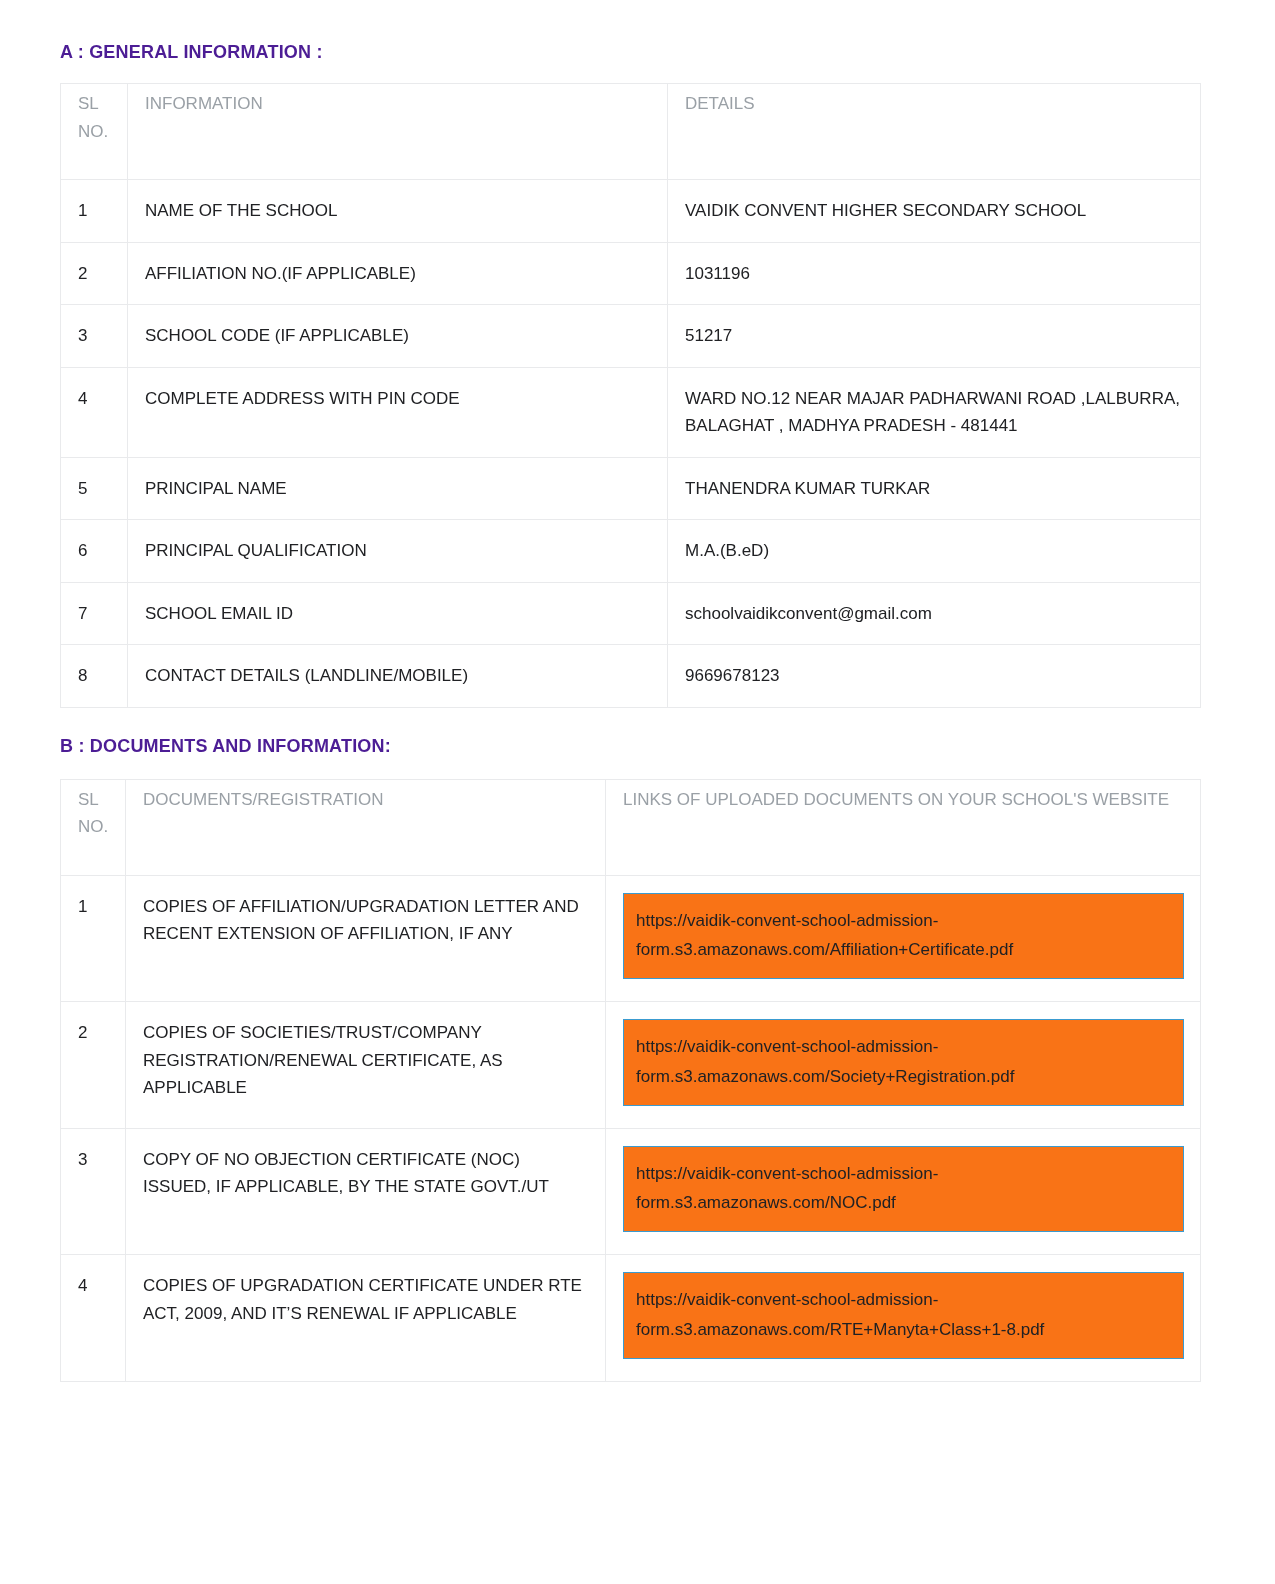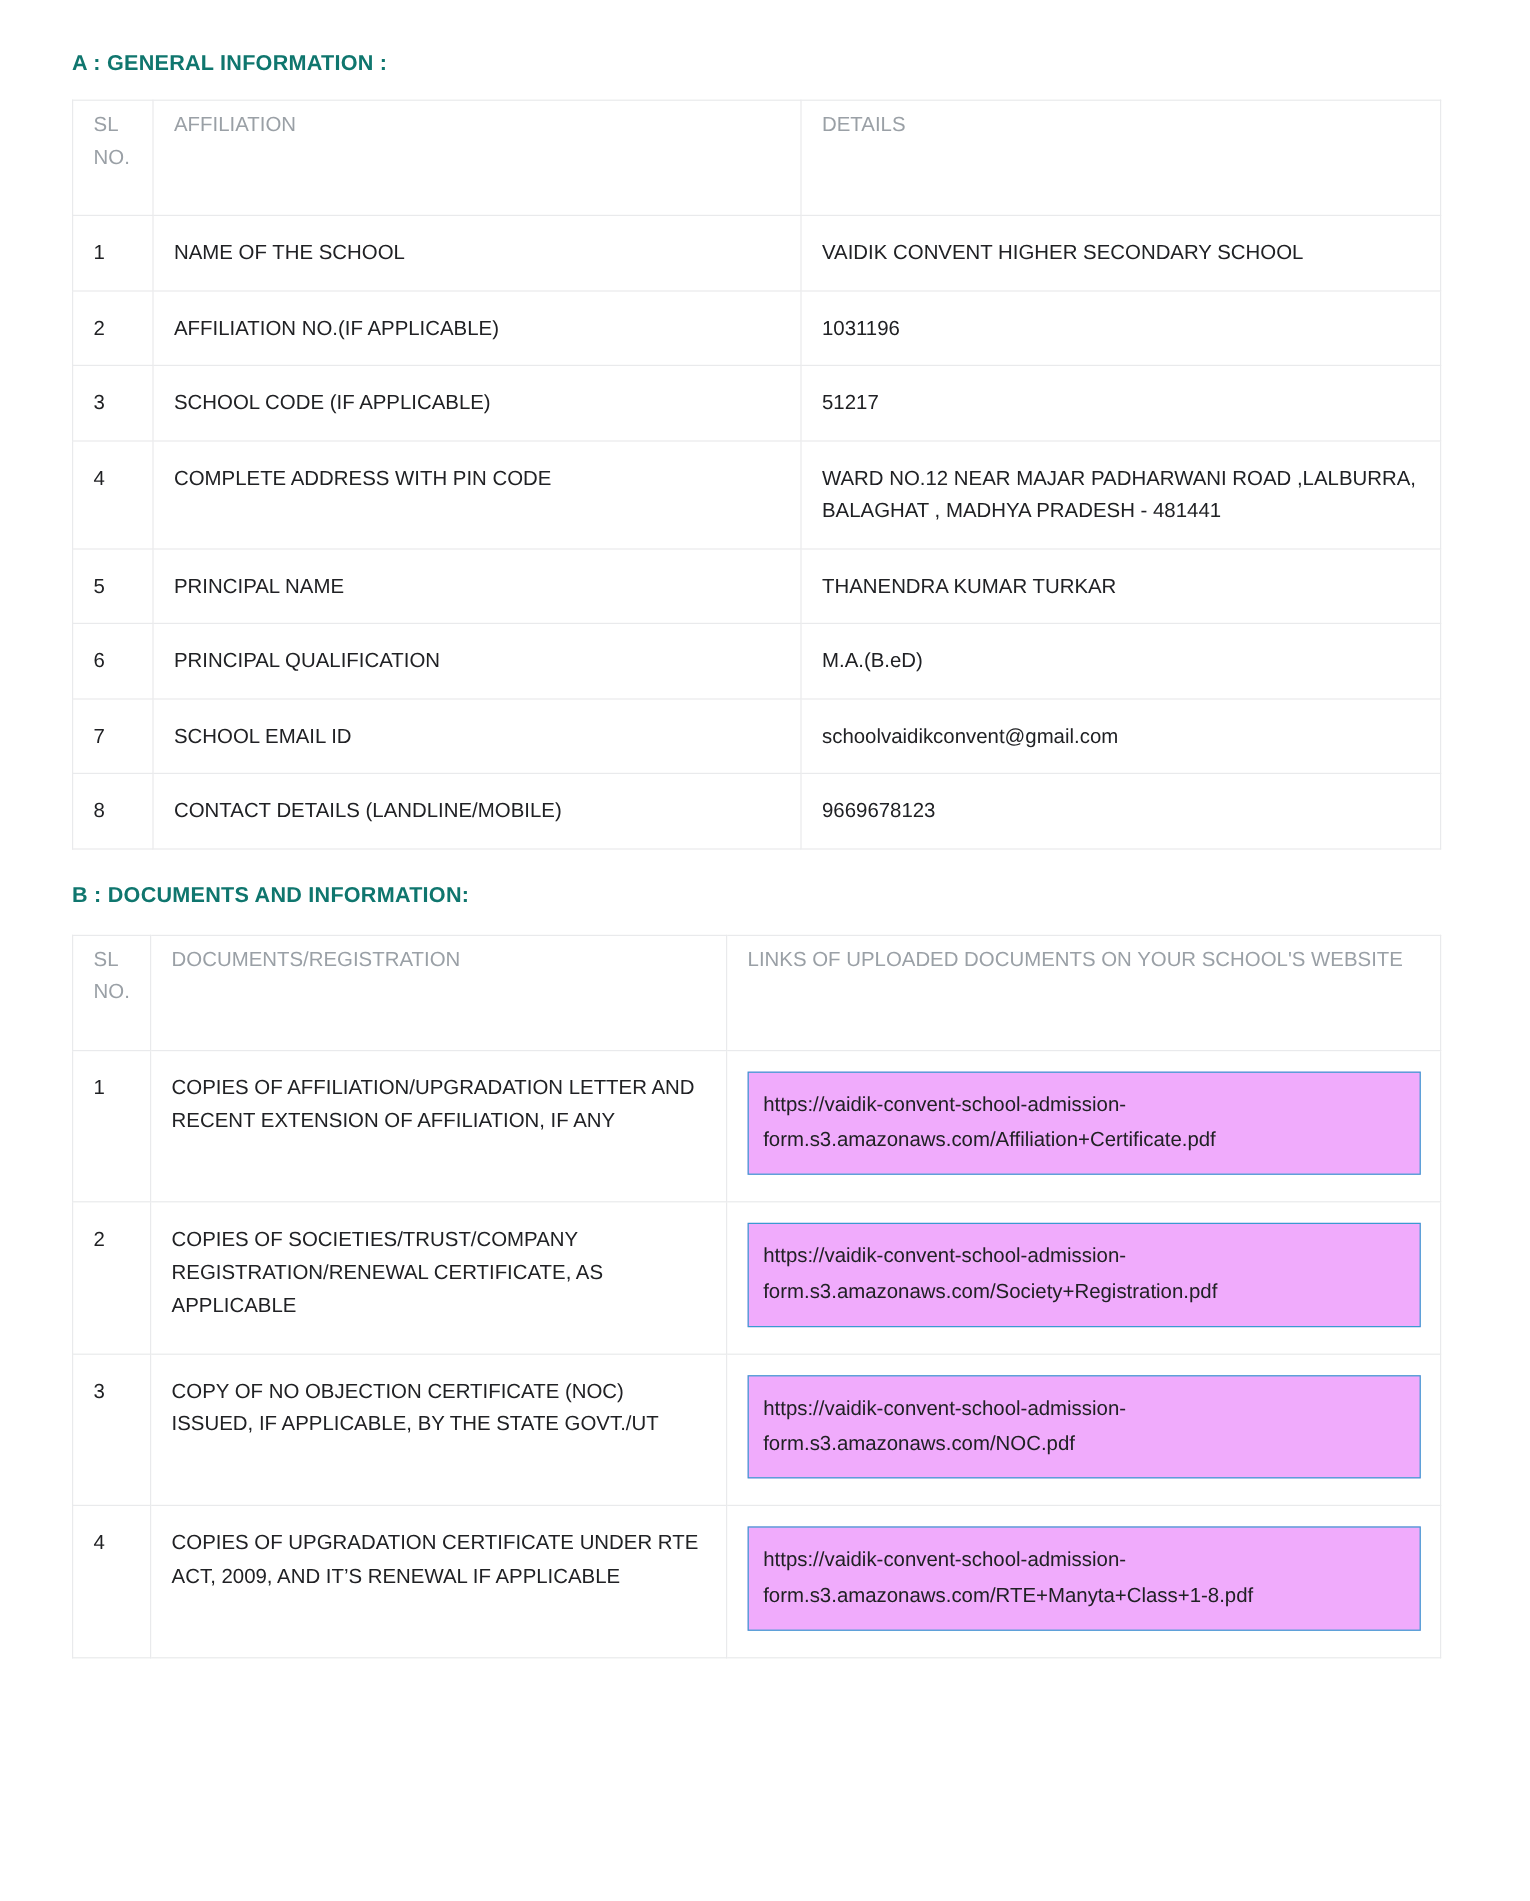--- a/index.html
+++ b/index.html
@@ -39,21 +39,21 @@
   }
   .title-main {
     font-size: 27px;
     margin: 0;
     padding-top: 36px;
     line-height: 1.35;
   }
 
   
   .section-heading {
-    color: #0f766e;
+    color: #4c1d95;
     font-weight: bold;
     font-size: 18px;
     margin: 0;
     padding-left: 60px;
     letter-spacing: 0.2px;
   }
   .section-a-heading { padding-top: 42px; }
   .section-b-heading { padding-top: 28px; }
 
   
@@ -104,21 +104,21 @@
 
   .cell-multiline { white-space: pre-line; }
 
   
   td.link-cell {
     padding: 16px 14px 22px 12px;
   }
   .link-box {
     display: block;
     border: 1px solid #3a9bd0;
-    background: #f0abfc;
+    background: #f97316;
     padding: 12px 14px 14px 12px;
     font-size: 17px;
     line-height: 1.72;
     color: #202124;
     word-break: break-word;
     box-sizing: border-box;
   }
 </style>
 </head>
 <body>
@@ -132,21 +132,21 @@
   <div class="table-wrap first">
     <table class="disclosure tbl-a">
       <colgroup>
         <col class="c-sl">
           <col class="c-info">
           <col class="c-det">
       </colgroup>
       <thead>
         <tr>
           <th>SL NO.</th>
-          <th>AFFILIATION</th>
+          <th>INFORMATION</th>
           <th>DETAILS</th>
         </tr>
       </thead>
       <tbody>
         <tr>
           <td>1</td>
           <td>NAME OF THE SCHOOL</td>
           <td>VAIDIK CONVENT HIGHER SECONDARY SCHOOL</td>
         </tr>
         <tr>

